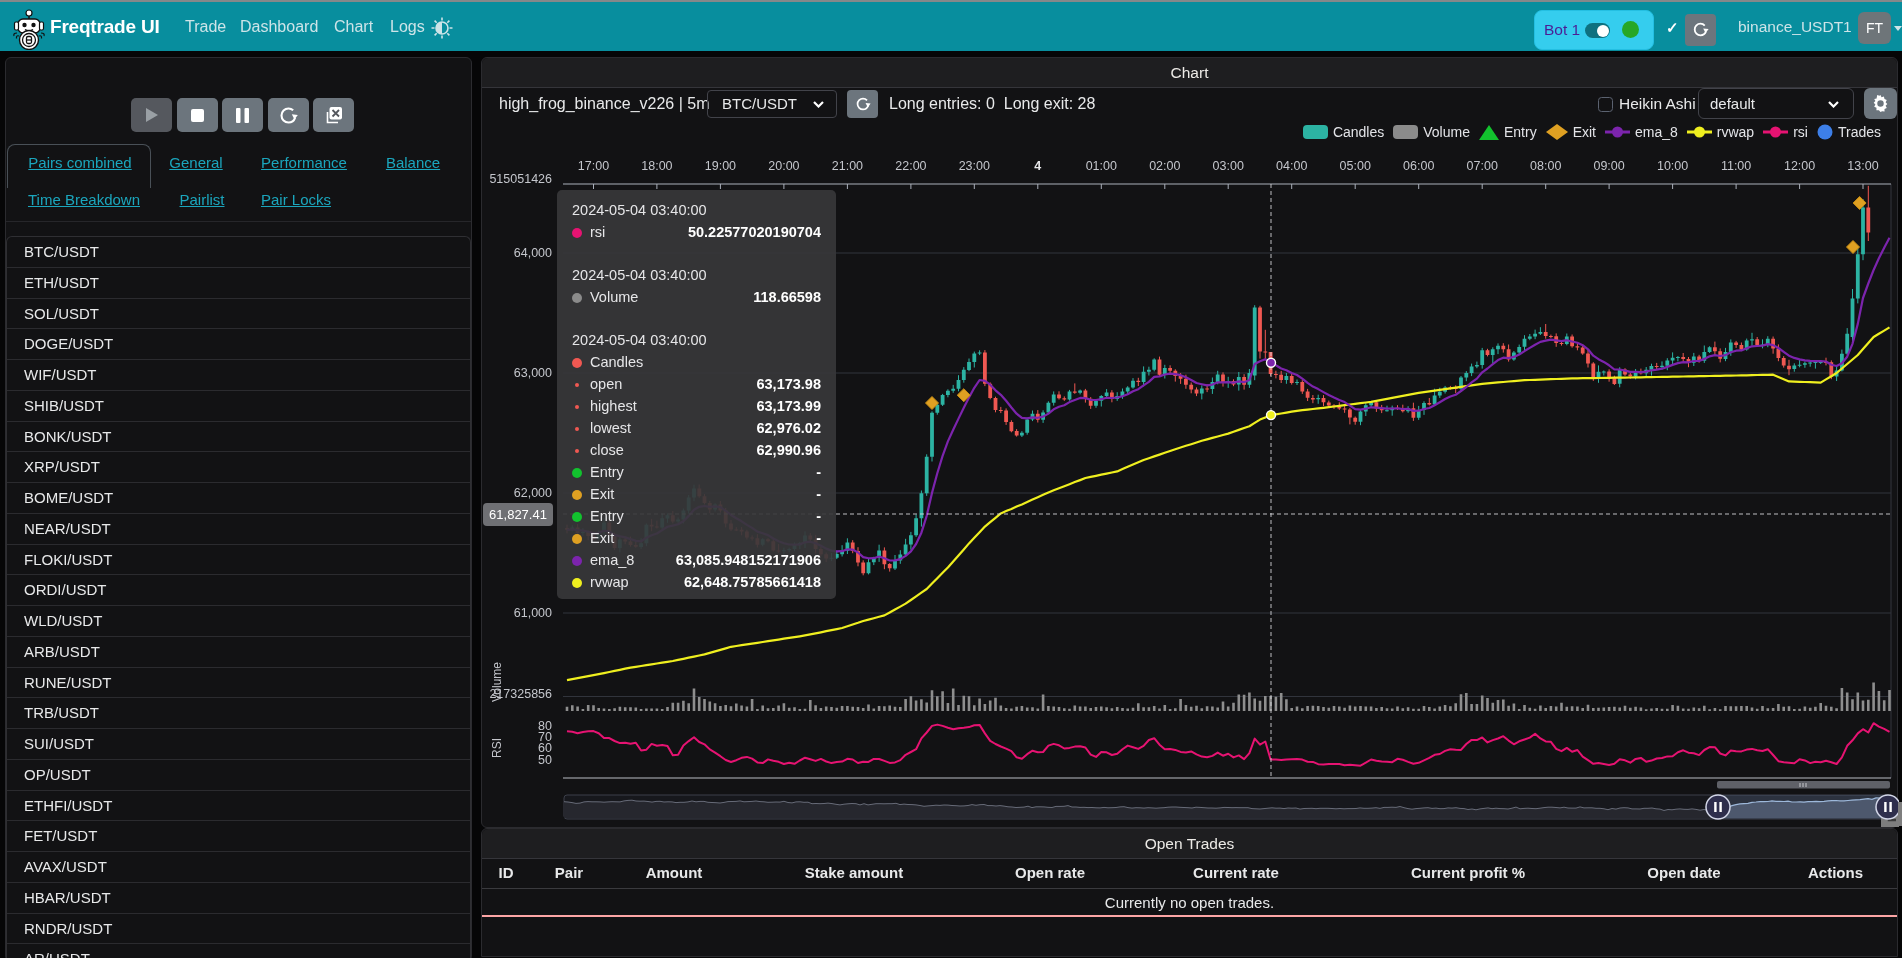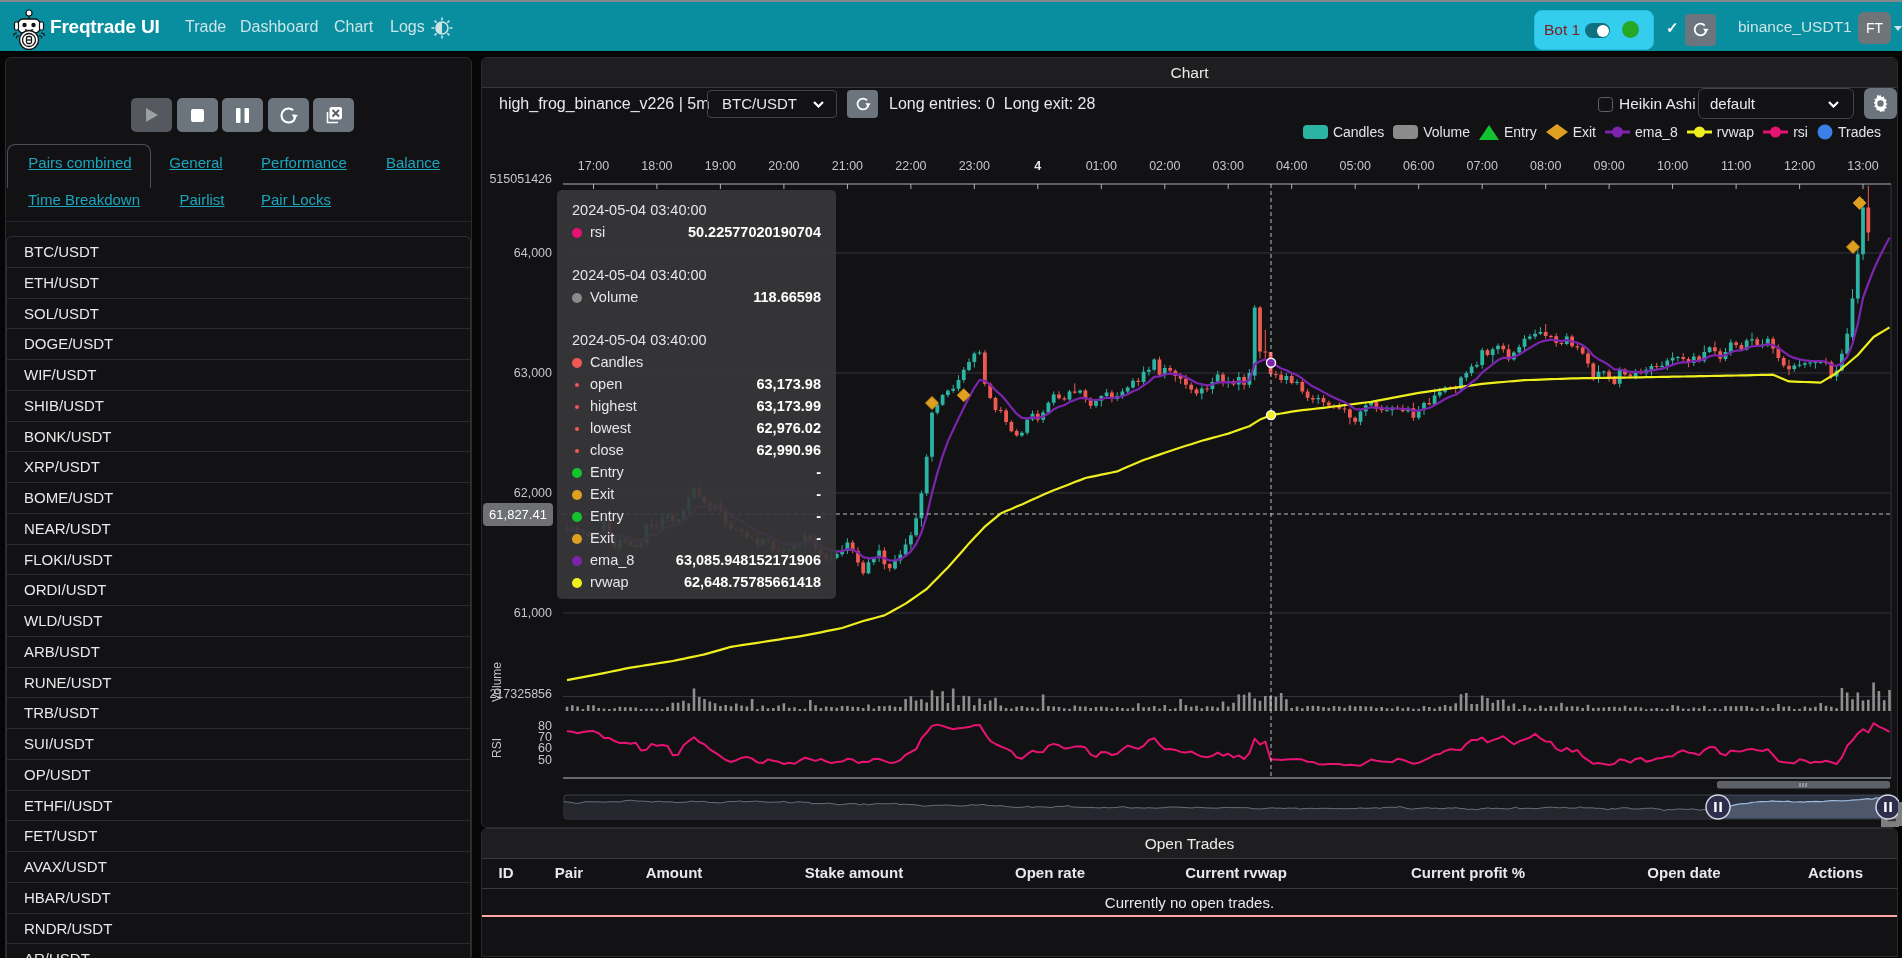--- a/index.html
+++ b/index.html
@@ -5,21 +5,21 @@
 <style>
   * { margin:0; padding:0; box-sizing:border-box; }
   html,body { width:1902px; height:958px; overflow:hidden; background:#060607;
     font-family:"Liberation Sans",sans-serif; color:#e8e9ea; }
   .abs { position:absolute; }
   #topstrip { position:absolute; left:0; top:0; width:1902px; height:2px; background:#85888a; }
   #navbar { position:absolute; left:0; top:2px; width:1902px; height:49px; background:#088e9e; }
   .navlink { position:absolute; top:0; height:49px; line-height:49px; font-size:16px; color:#cde4e8; }
   #brand { position:absolute; left:50px; top:0; height:49px; line-height:49px; font-size:19px; letter-spacing:-0.2px; font-weight:bold; color:#fff; }
   #botbox { position:absolute; left:1534px; top:8px; width:120px; height:40px; background:#35cdee; border:1px solid #24bfe2; border-radius:8px; }
-  #botbox .lbl { position:absolute; left:9px; top:0; height:38px; line-height:38px; color:#7f1d1d; font-size:15.5px; }
+  #botbox .lbl { position:absolute; left:9px; top:0; height:38px; line-height:38px; color:#4c1d95; font-size:15.5px; }
   .toggle { position:absolute; left:50px; top:12px; width:25px; height:15px; background:#0e7180; border-radius:8px; }
   .toggle .knob { position:absolute; right:1.5px; top:1.5px; width:12px; height:12px; background:#fff; border-radius:50%; }
   .greendot { position:absolute; left:1622px; top:19px; width:17px; height:17px; border-radius:50%; background:#27a727; }
   #check { position:absolute; left:1666px; top:0px; height:51px; line-height:51px; color:#fff; font-size:15px; font-weight:bold; }
   .graybtn { background:#6c757d; border-radius:4px; }
   #navrefresh { position:absolute; left:1685px; top:12px; width:31px; height:32px; }
   #botname { position:absolute; left:1738px; top:0; height:49px; line-height:49px; font-size:15.5px; color:#cde4e8; }
   #ft { position:absolute; left:1858px; top:10px; width:33px; height:32px; background:#6e7579; border-radius:6px; color:#fff;
         font-size:14px; text-align:center; line-height:32px; }
   #caret { position:absolute; left:1894px; top:24px; width:0; height:0; border-left:4.5px solid transparent; border-right:4.5px solid transparent; border-top:5px solid #cde4e8; }
@@ -327,20 +327,20 @@
 </div>
 
 <div id="trades" class="card">
   <div class="cardhead">Open Trades</div>
   <div id="thead">
     <div class="th" style="left:0;width:48px">ID</div>
     <div class="th" style="left:48px;width:78px">Pair</div>
     <div class="th" style="left:126px;width:132px">Amount</div>
     <div class="th" style="left:258px;width:228px">Stake amount</div>
     <div class="th" style="left:486px;width:164px">Open rate</div>
-    <div class="th" style="left:650px;width:208px">Current rvwap</div>
+    <div class="th" style="left:650px;width:208px">Current rate</div>
     <div class="th" style="left:858px;width:256px">Current profit %</div>
     <div class="th" style="left:1114px;width:176px">Open date</div>
     <div class="th" style="left:1290px;width:127px">Actions</div>
   </div>
   <div id="trow1">Currently no open trades.</div>
 </div>
 <div style="position:absolute;left:1898px;top:802px;width:4px;height:24px;background:#7e7e7e"></div>
 
 </body></html>

